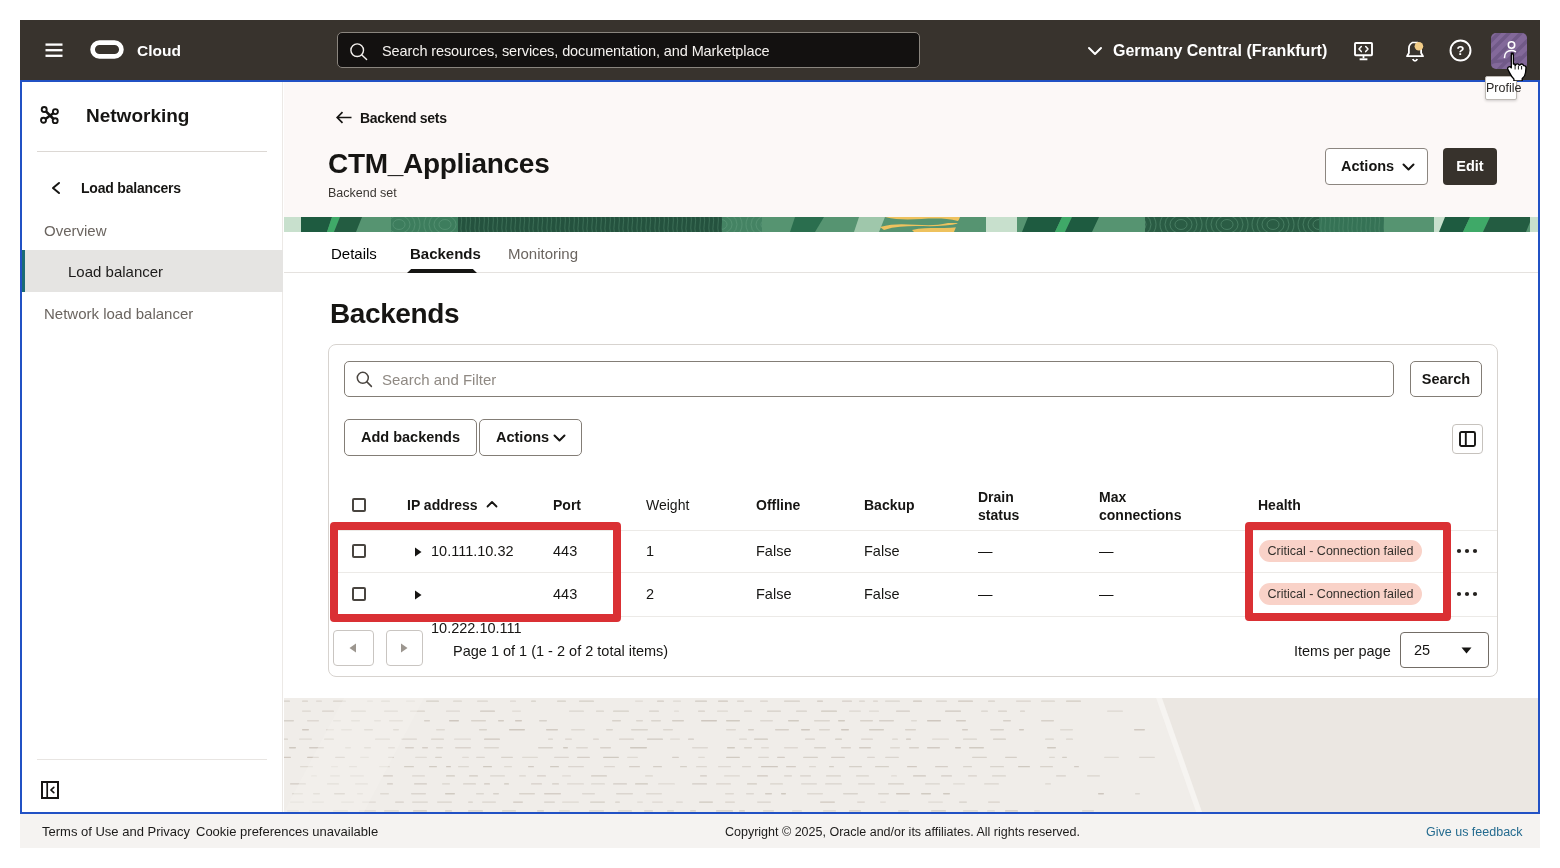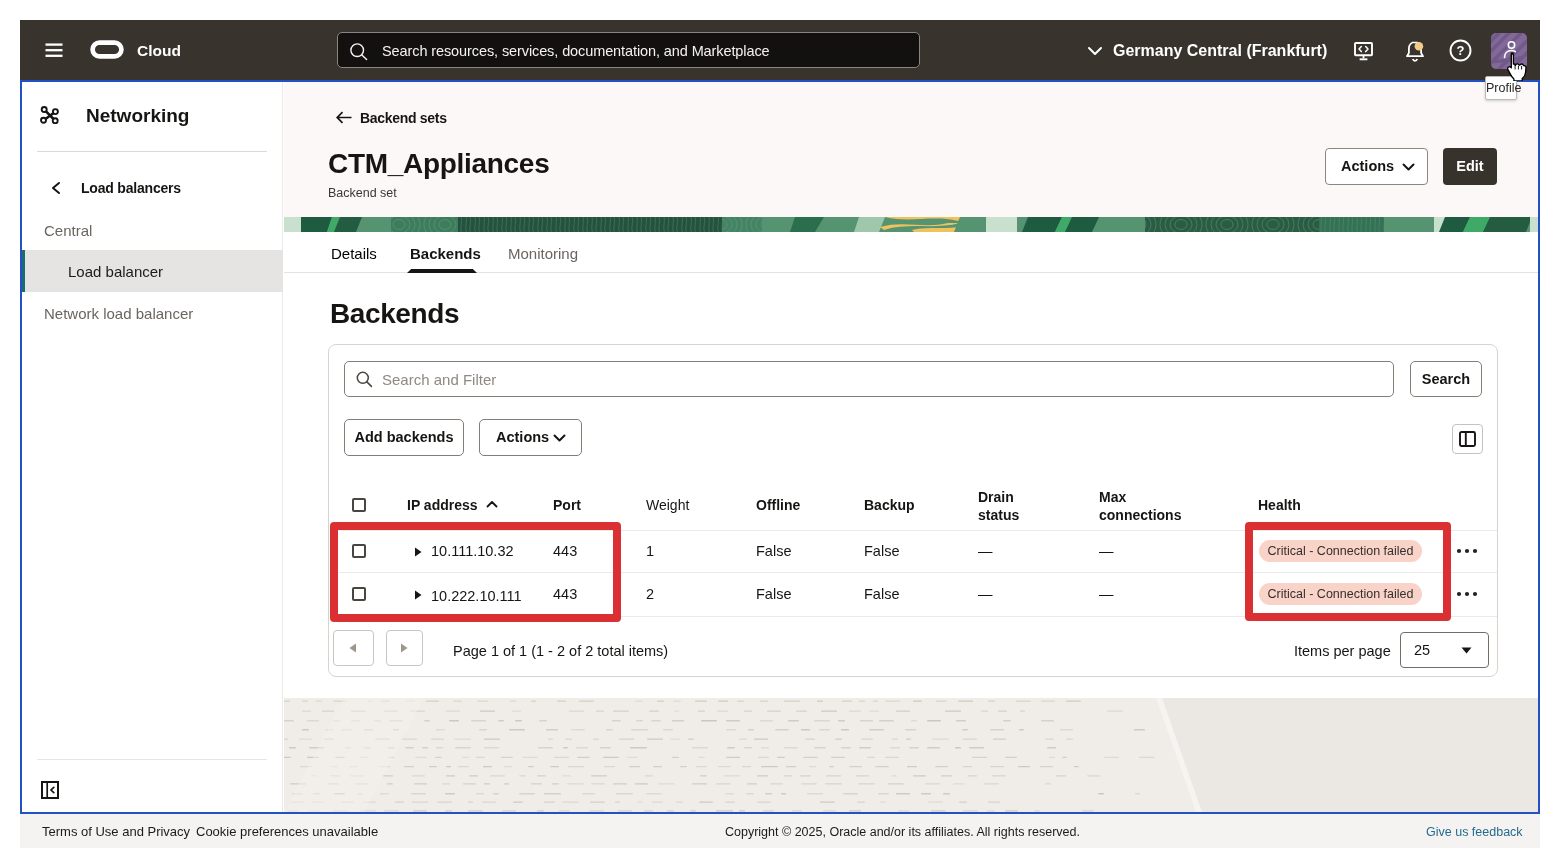--- a/index.html
+++ b/index.html
@@ -99,21 +99,21 @@
   </svg>
   <div class="abs" style="left:70px;top:105px;font-size:19px;font-weight:bold;color:#161513;margin-left:16px;">Networking</div>
 
   <div class="abs" style="left:37px;top:151px;width:230px;height:1px;background:#dcd8d4;"></div>
 
   <svg class="abs" style="left:51px;top:181px;" width="10" height="14" viewBox="0 0 10 14">
     <polyline points="8,2 2,7 8,12" fill="none" stroke="#161513" stroke-width="2" stroke-linecap="round" stroke-linejoin="round"></polyline>
   </svg>
   <div class="abs" style="left:81px;top:180px;font-size:14px;font-weight:bold;color:#161513;letter-spacing:-0.2px;">Load balancers</div>
 
-  <div class="abs" style="left:44px;top:222px;font-size:15px;color:#6b6560;">Central</div>
+  <div class="abs" style="left:44px;top:222px;font-size:15px;color:#6b6560;">Overview</div>
 
   <div class="abs" style="left:22px;top:250px;width:261px;height:42px;background:#e5e4e2;border-left:3px solid #1b6b75;"></div>
   <div class="abs" style="left:44px;top:263px;font-size:15px;color:#1c1b1a;margin-left:24px;">Load balancer</div>
 
   <div class="abs" style="left:44px;top:305px;font-size:15px;color:#6b6560;">Network load balancer</div>
 
   <div class="abs" style="left:37px;top:759px;width:230px;height:1px;background:#e8e5e2;"></div>
   <svg class="abs" style="left:41px;top:781px;" width="18" height="18" viewBox="0 0 18 18">
     <rect x="1" y="1" width="16" height="16" fill="none" stroke="#161513" stroke-width="2"></rect>
     <line x1="6.2" y1="1" x2="6.2" y2="17" stroke="#161513" stroke-width="1.7"></line>
@@ -194,21 +194,21 @@
   <div class="abs" style="left:328px;top:344px;width:1170px;height:333px;background:#fff;border:1px solid #d7d3cf;border-radius:8px;"></div>
 
   <div class="abs" style="left:344px;top:361px;width:1050px;height:36px;background:#fff;border:1px solid #837d76;border-radius:5px;"></div>
   <svg class="abs" style="left:356px;top:371px;" width="17" height="17" viewBox="0 0 17 17">
     <circle cx="6.8" cy="6.8" r="5.5" fill="none" stroke="#4a4540" stroke-width="1.5"></circle>
     <line x1="10.9" y1="10.9" x2="15.4" y2="15.4" stroke="#4a4540" stroke-width="1.5" stroke-linecap="round"></line>
   </svg>
   <div class="abs" style="left:382px;top:371px;font-size:15px;color:#8f8983;">Search and Filter</div>
   <div class="abs" style="left:1410px;top:361px;width:72px;height:36px;background:#fff;border:1px solid #837d76;border-radius:5px;font-size:14.5px;font-weight:bold;color:#161513;text-align:center;line-height:34px;">Search</div>
 
-  <div class="abs" style="left:344px;top:419px;width:120px;height:37px;background:#fff;border:1px solid #837d76;border-radius:5px;font-size:14.5px;font-weight:bold;color:#161513;text-align:center;line-height:35px;">Add backends</div>
+  <div class="abs" style="left:344px;top:419px;width:133px;height:37px;background:#fff;border:1px solid #837d76;border-radius:5px;font-size:14.5px;font-weight:bold;color:#161513;text-align:center;line-height:35px;">Add backends</div>
   <div class="abs" style="left:479px;top:419px;width:103px;height:37px;background:#fff;border:1px solid #837d76;border-radius:5px;"></div>
   <div class="abs" style="left:496px;top:429px;font-size:14.5px;font-weight:bold;color:#161513;">Actions</div>
   <svg class="abs" style="left:553px;top:434px;" width="13" height="9" viewBox="0 0 13 9">
     <polyline points="1.5,1.5 6.5,6.5 11.5,1.5" fill="none" stroke="#161513" stroke-width="2" stroke-linecap="round" stroke-linejoin="round"></polyline>
   </svg>
   <div class="abs" style="left:1452px;top:424px;width:31px;height:30px;background:#fff;border:1px solid #c6c2bd;border-radius:4px;"></div>
   <svg class="abs" style="left:1459px;top:431px;" width="17" height="16" viewBox="0 0 17 16">
     <rect x="1" y="1" width="15" height="14" rx="1.5" fill="none" stroke="#161513" stroke-width="1.9"></rect>
     <line x1="6.8" y1="1" x2="6.8" y2="15" stroke="#161513" stroke-width="1.9"></line>
   </svg>
@@ -247,21 +247,21 @@
         <circle cx="3" cy="4" r="2.1"></circle>
         <circle cx="11" cy="4" r="2.1"></circle>
         <circle cx="19" cy="4" r="2.1"></circle>
       </g>
     </svg>
 
   <div class="abs" style="left:352px;top:587px;width:14px;height:14px;border:2px solid #494540;border-radius:2px;background:#fff;"></div>
   <svg class="abs" style="left:414px;top:590px;" width="8" height="10" viewBox="0 0 8 10">
       <polygon points="1,0.5 7.5,5 1,9.5" fill="#161513"></polygon>
     </svg>
-  <div class="abs" style="left:431px;top:588px;font-size:14.5px;color:#161513;">10.222.10.111</div>
+  <div class="abs" style="left:431px;top:620px;font-size:14.5px;color:#161513;">10.222.10.111</div>
   <div class="abs" style="left:553px;top:586px;font-size:14.5px;color:#161513;">443</div>
   <div class="abs" style="left:646px;top:586px;font-size:14.5px;color:#161513;">2</div>
   <div class="abs" style="left:756px;top:586px;font-size:14.5px;color:#161513;">False</div>
   <div class="abs" style="left:864px;top:586px;font-size:14.5px;color:#161513;">False</div>
   <div class="abs" style="left:978px;top:586px;font-size:14.5px;color:#161513;">—</div>
   <div class="abs" style="left:1099px;top:586px;font-size:14.5px;color:#161513;">—</div>
   <div class="abs" style="left:1259px;top:583px;width:163px;height:22px;background:#f9d2c8;border-radius:11px;font-size:12.5px;color:#33302c;text-align:center;line-height:22px;">Critical - Connection failed</div>
   <svg class="abs" style="left:1456px;top:590px;" width="22" height="8" viewBox="0 0 22 8">
       <g fill="#24211e">
         <circle cx="3" cy="4" r="2.1"></circle>

